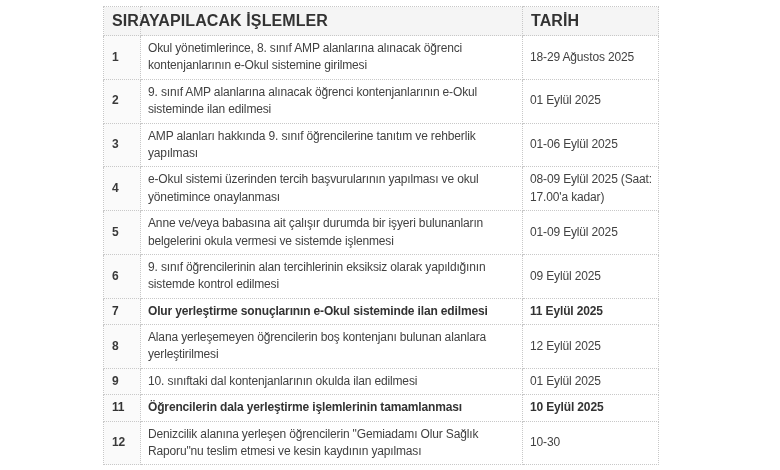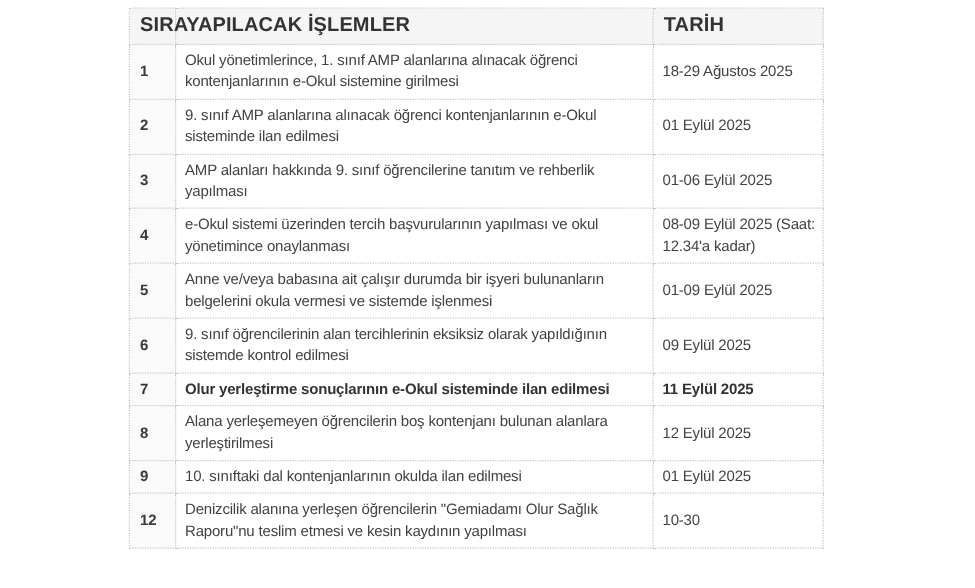--- a/index.html
+++ b/index.html
@@ -73,40 +73,40 @@
       <thead>
         <tr>
           <th>SIRA</th>
           <th>YAPILACAK İŞLEMLER</th>
           <th>TARİH</th>
         </tr>
       </thead>
       <tbody>
   <tr>
     <td class="cell-sira">1</td>
-    <td class="cell-islem">Okul yönetimlerince, 1. sınıf AMP alanlarına alınacak öğrenci kontenjanlarının e-Okul sistemine girilmesi</td>
+    <td class="cell-islem">Okul yönetimlerince, 8. sınıf AMP alanlarına alınacak öğrenci kontenjanlarının e-Okul sistemine girilmesi</td>
     <td class="cell-tarih">18-29 Ağustos 2025</td>
   </tr>
 
   <tr>
     <td class="cell-sira">2</td>
     <td class="cell-islem">9. sınıf AMP alanlarına alınacak öğrenci kontenjanlarının e-Okul sisteminde ilan edilmesi</td>
     <td class="cell-tarih">01 Eylül 2025</td>
   </tr>
 
   <tr>
     <td class="cell-sira">3</td>
     <td class="cell-islem">AMP alanları hakkında 9. sınıf öğrencilerine tanıtım ve rehberlik yapılması</td>
     <td class="cell-tarih">01-06 Eylül 2025</td>
   </tr>
 
   <tr>
     <td class="cell-sira">4</td>
     <td class="cell-islem">e-Okul sistemi üzerinden tercih başvurularının yapılması ve okul yönetimince onaylanması</td>
-    <td class="cell-tarih">08-09 Eylül 2025 (Saat: 12.34'a kadar)</td>
+    <td class="cell-tarih">08-09 Eylül 2025 (Saat: 17.00'a kadar)</td>
   </tr>
 
   <tr>
     <td class="cell-sira">5</td>
     <td class="cell-islem">Anne ve/veya babasına ait çalışır durumda bir işyeri bulunanların belgelerini okula vermesi ve sistemde işlenmesi</td>
     <td class="cell-tarih">01-09 Eylül 2025</td>
   </tr>
 
   <tr>
     <td class="cell-sira">6</td>
@@ -126,20 +126,25 @@
     <td class="cell-tarih">12 Eylül 2025</td>
   </tr>
 
   <tr>
     <td class="cell-sira">9</td>
     <td class="cell-islem">10. sınıftaki dal kontenjanlarının okulda ilan edilmesi</td>
     <td class="cell-tarih">01 Eylül 2025</td>
   </tr>
 
 
+  <tr class="bold-row">
+    <td class="cell-sira">11</td>
+    <td class="cell-islem">Öğrencilerin dala yerleştirme işlemlerinin tamamlanması</td>
+    <td class="cell-tarih">10 Eylül 2025</td>
+  </tr>
 
   <tr>
     <td class="cell-sira">12</td>
     <td class="cell-islem">Denizcilik alanına yerleşen öğrencilerin "Gemiadamı Olur Sağlık Raporu"nu teslim etmesi ve kesin kaydının yapılması</td>
     <td class="cell-tarih">10-30</td>
   </tr>
 </tbody>
     </table>
   </div>
 </div>

